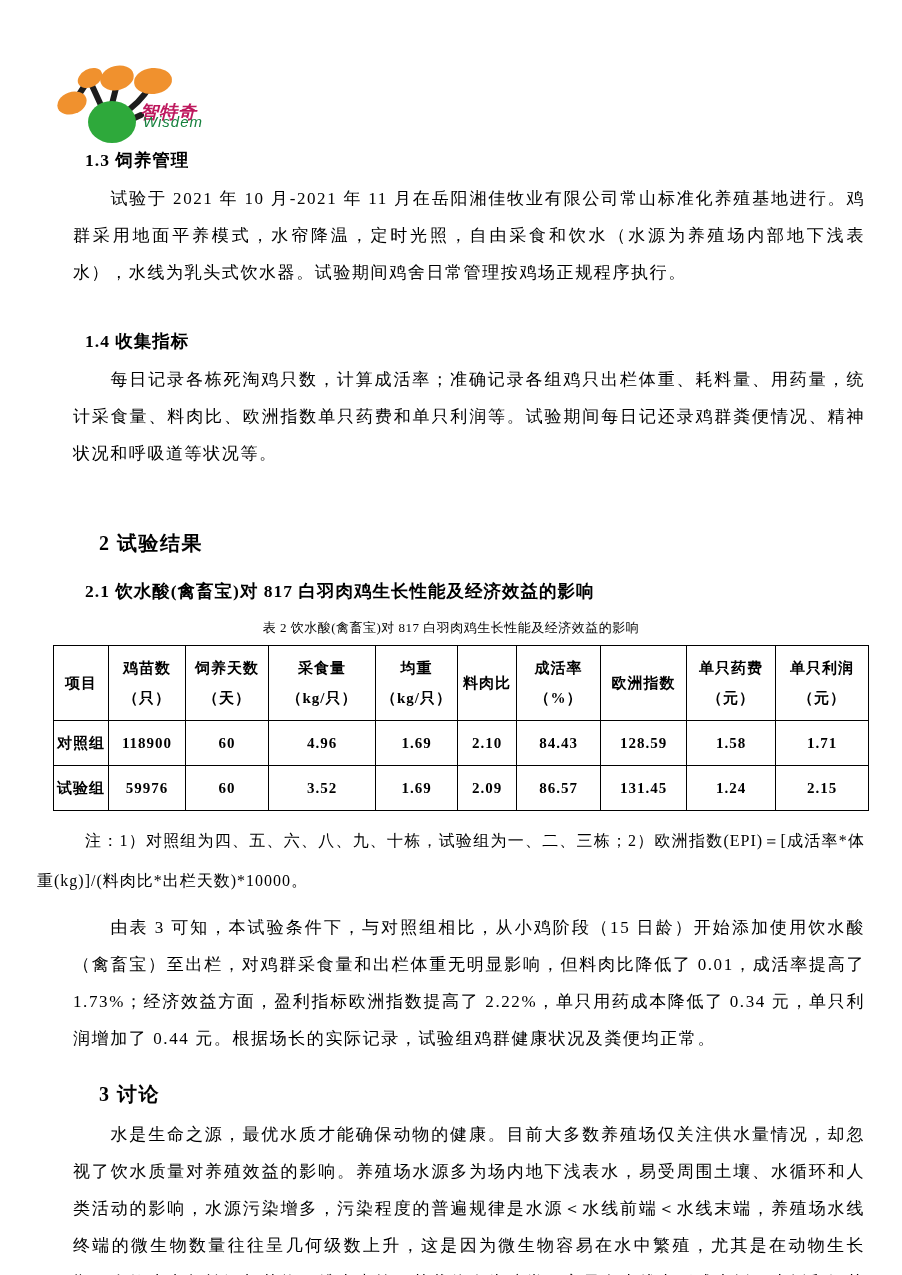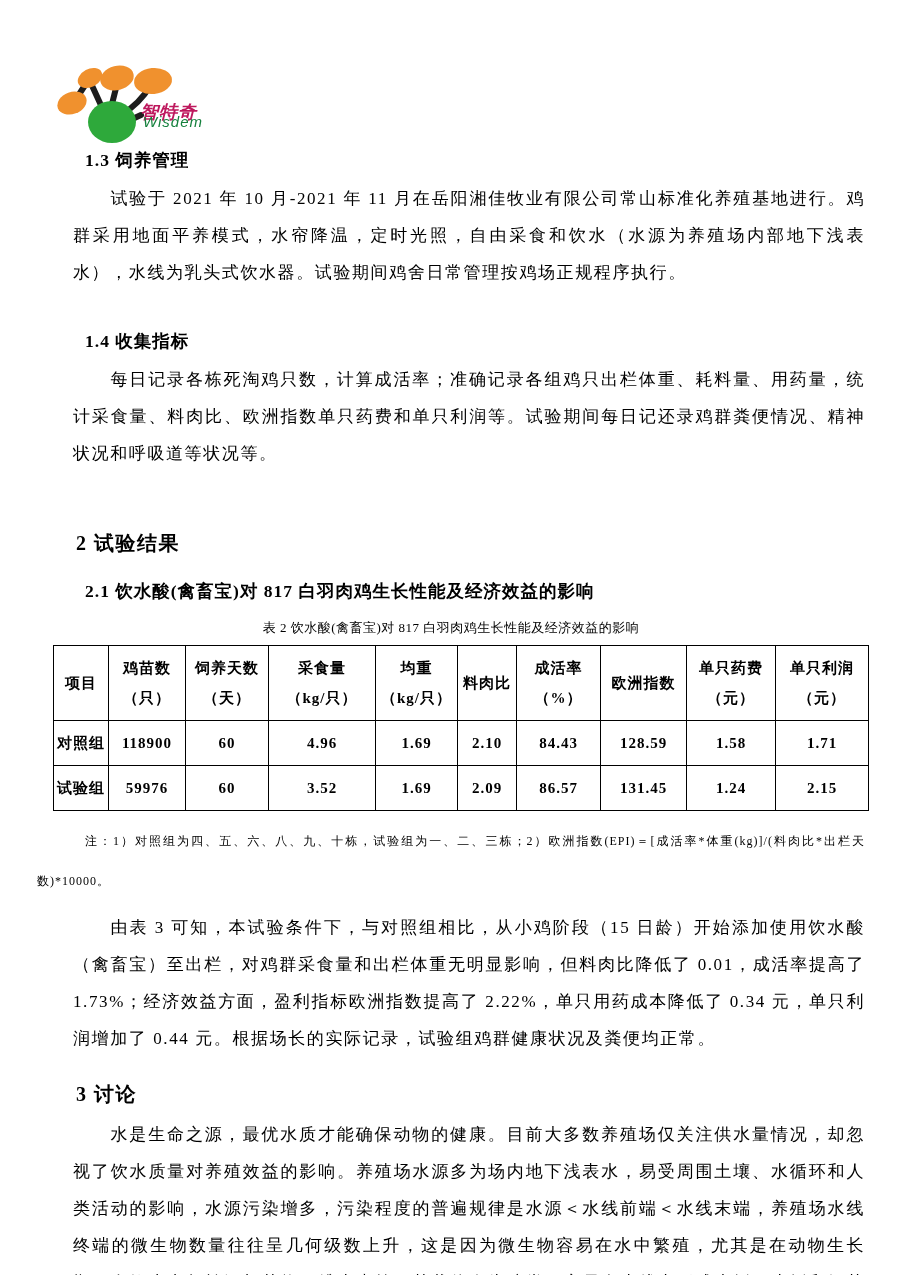--- a/index.html
+++ b/index.html
@@ -26,21 +26,21 @@
   }
 
   .spacer-logo { height:148px; }
 
   h3.sec {
     font-size:17.5px; font-weight:bold; letter-spacing:1px;
     margin-left:48px;
   }
   h2.sec {
     font-size:20px; font-weight:bold; letter-spacing:1.5px;
-    margin-left:39px;
+    margin-left:62px;
   }
   p.body {
     font-size:17px; line-height:37px; letter-spacing:1.6px;
     text-align:justify; text-indent:2.2em; margin-top:8px;margin-left:36px;
   }
   .caption {
     text-align:center; font-size:13px; letter-spacing:0.5px; margin-top:16px;
   }
 
   
@@ -52,21 +52,21 @@
   table.results th, table.results td {
     border:1px solid #000; text-align:center; vertical-align:middle;
     font-weight:bold; padding:4px 2px; letter-spacing:1px;
   }
   table.results tr.head th { height:75px; }
   table.results tr.datarow td { height:45px; }
   th .hl { display:block; line-height:30px; }
   th .hl:empty { display:none; }
 
   p.note {
-    font-size:12px; line-height:40px; letter-spacing:1px;
+    font-size:16px; line-height:40px; letter-spacing:1px;
     text-indent:48px; text-align:justify; margin-top:10px;
   }
   .mt-14h { margin-top:38px; }
   .mt-2  { margin-top:58px; }
   .mt-21 { margin-top:22px; }
   .mt-p3 { margin-top:12px; }
   .mt-3  { margin-top:24px; }
   .mt-p4 { margin-top:12px; }
 </style>
 </head>

